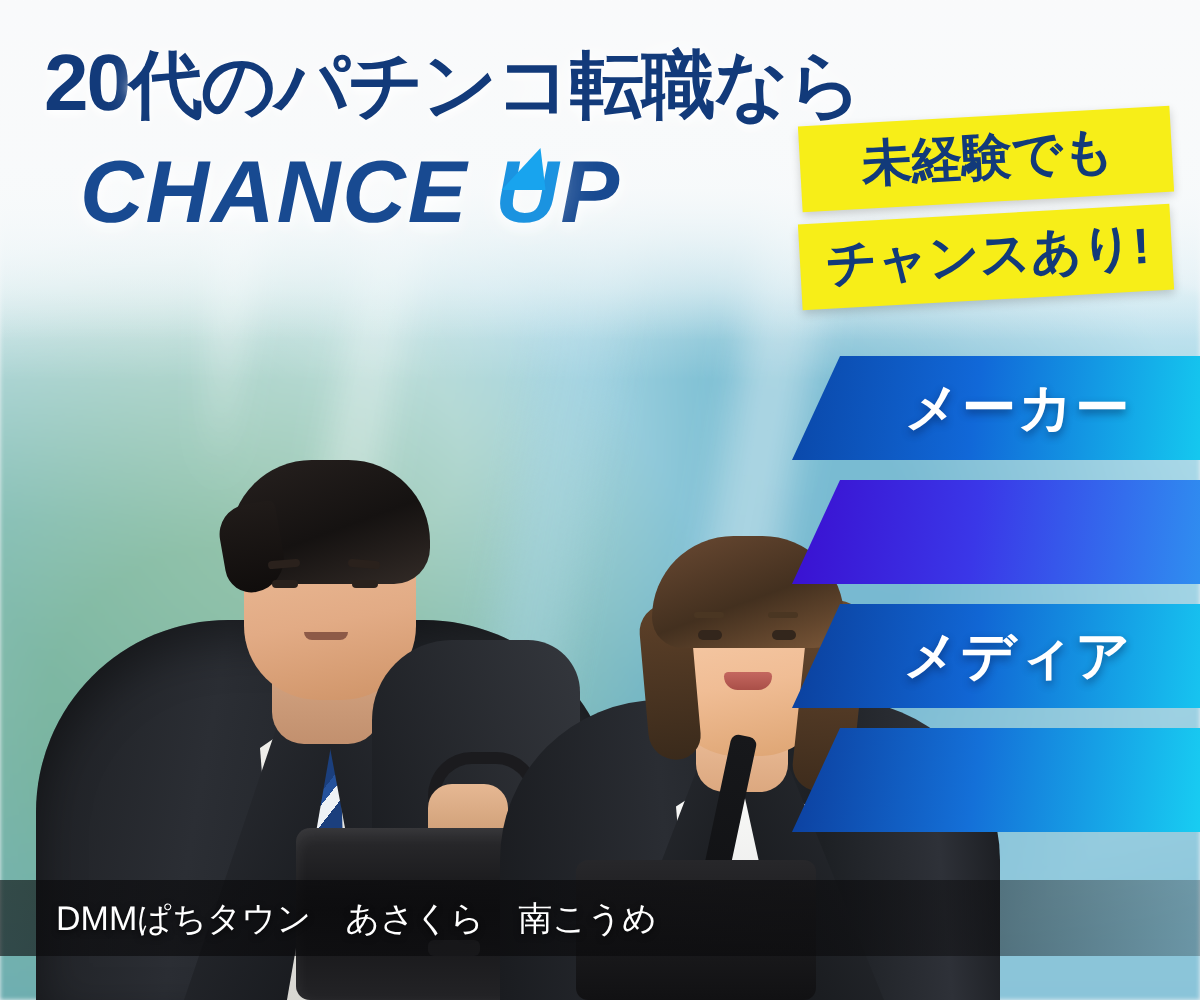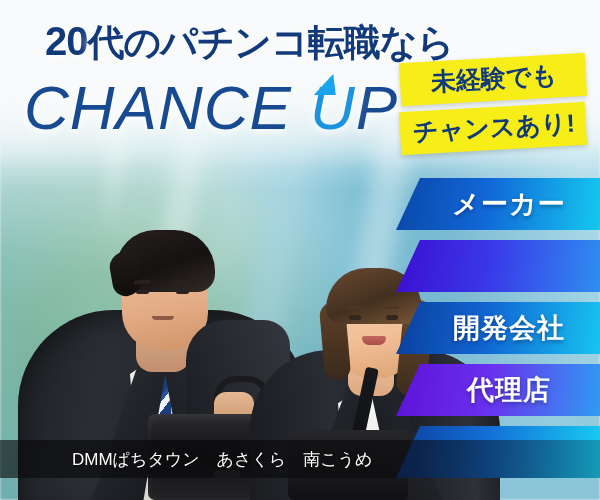--- a/index.html
+++ b/index.html
@@ -211,27 +211,26 @@
     background:linear-gradient(180deg,rgba(249,250,251,.99) 0%,rgba(248,250,251,.93) 55%,rgba(246,250,251,.4) 85%,rgba(244,249,251,0) 100%);
     pointer-events:none;
   }
 
   
   .headline{
     position:absolute;left:22px;top:18px;
     font-size:40px;font-weight:bold;color:#123a7a;
     letter-spacing:-1px;white-space:nowrap;
     text-shadow:0 2px 5px rgba(255,255,255,.95),0 0 14px rgba(255,255,255,.9);
-    margin-left:23px;
   }
   .headline .kana{font-size:37px;}
 
   .logo{
-    position:absolute;left:24px;top:72px;
-    font-size:62px;font-weight:normal;font-style:italic;
+    position:absolute;left:40px;top:72px;
+    font-size:44px;font-weight:bold;font-style:italic;
     color:#184a91;letter-spacing:1px;white-space:nowrap;
     text-shadow:0 2px 7px rgba(255,255,255,.95),0 0 18px rgba(255,255,255,.85);
   }
   .logo .up{color:#1b93e0;}
   .logo .u-mark{position:relative;display:inline-block;}
   .logo .u-mark:before{
     content:"";position:absolute;left:6px;top:2px;
     border-left:15px solid transparent;border-right:7px solid transparent;
     border-bottom:21px solid #18a4ee;transform:skewX(-12deg);
   }
@@ -263,21 +262,21 @@
     text-shadow:0 2px 4px rgba(0,20,60,.45);
   }
 
   
   .caption{
     position:absolute;left:0;bottom:22px;width:600px;height:38px;
     background:linear-gradient(90deg,rgba(10,10,12,.62) 0%,rgba(10,10,12,.72) 30%,rgba(10,10,12,.6) 70%,rgba(10,10,12,.25) 100%);
     display:flex;align-items:center;
   }
   .caption span{
-    color:#fff;font-size:17px;margin-left:72px;white-space:nowrap;
+    color:#fff;font-size:17px;margin-left:28px;white-space:nowrap;
     text-shadow:0 1px 3px rgba(0,0,0,.7);
   }
 </style>
 </head>
 <body>
 
 <div id="banner">
 
   <div class="bg-base"></div>
   <div class="bg-streaks"></div>
@@ -344,25 +343,21 @@
   <div class="cats">
     <div class="cat">
       <div class="shape" style="background: linear-gradient(97deg, rgb(10, 71, 168) 0%, rgb(17, 104, 216) 45%, rgb(21, 200, 239) 100%);"></div>
       <span class="label">メーカー</span>
     </div>
     <div class="cat">
       <div class="shape" style="background: linear-gradient(97deg, rgb(58, 15, 208) 0%, rgb(58, 55, 232) 45%, rgb(47, 142, 240) 100%);"></div>
     </div>
     <div class="cat">
       <div class="shape" style="background: linear-gradient(97deg, rgb(11, 63, 156) 0%, rgb(17, 102, 212) 45%, rgb(23, 196, 240) 100%);"></div>
-      <span class="label">開発会社</span>
-    </div>
-    <div class="cat">
-      <div class="shape" style="background: linear-gradient(97deg, rgb(92, 18, 216) 0%, rgb(106, 48, 239) 45%, rgb(47, 155, 242) 100%);"></div>
-      <span class="label">代理店</span>
+      <span class="label">メディア</span>
     </div>
     <div class="cat">
       <div class="shape" style="background: linear-gradient(97deg, rgb(12, 63, 158) 0%, rgb(20, 112, 216) 45%, rgb(24, 205, 242) 100%);"></div>
     </div>
   </div>
 
   <div class="caption">
     <span>DMMぱちタウン　あさくら　南こうめ</span>
   </div>
 

